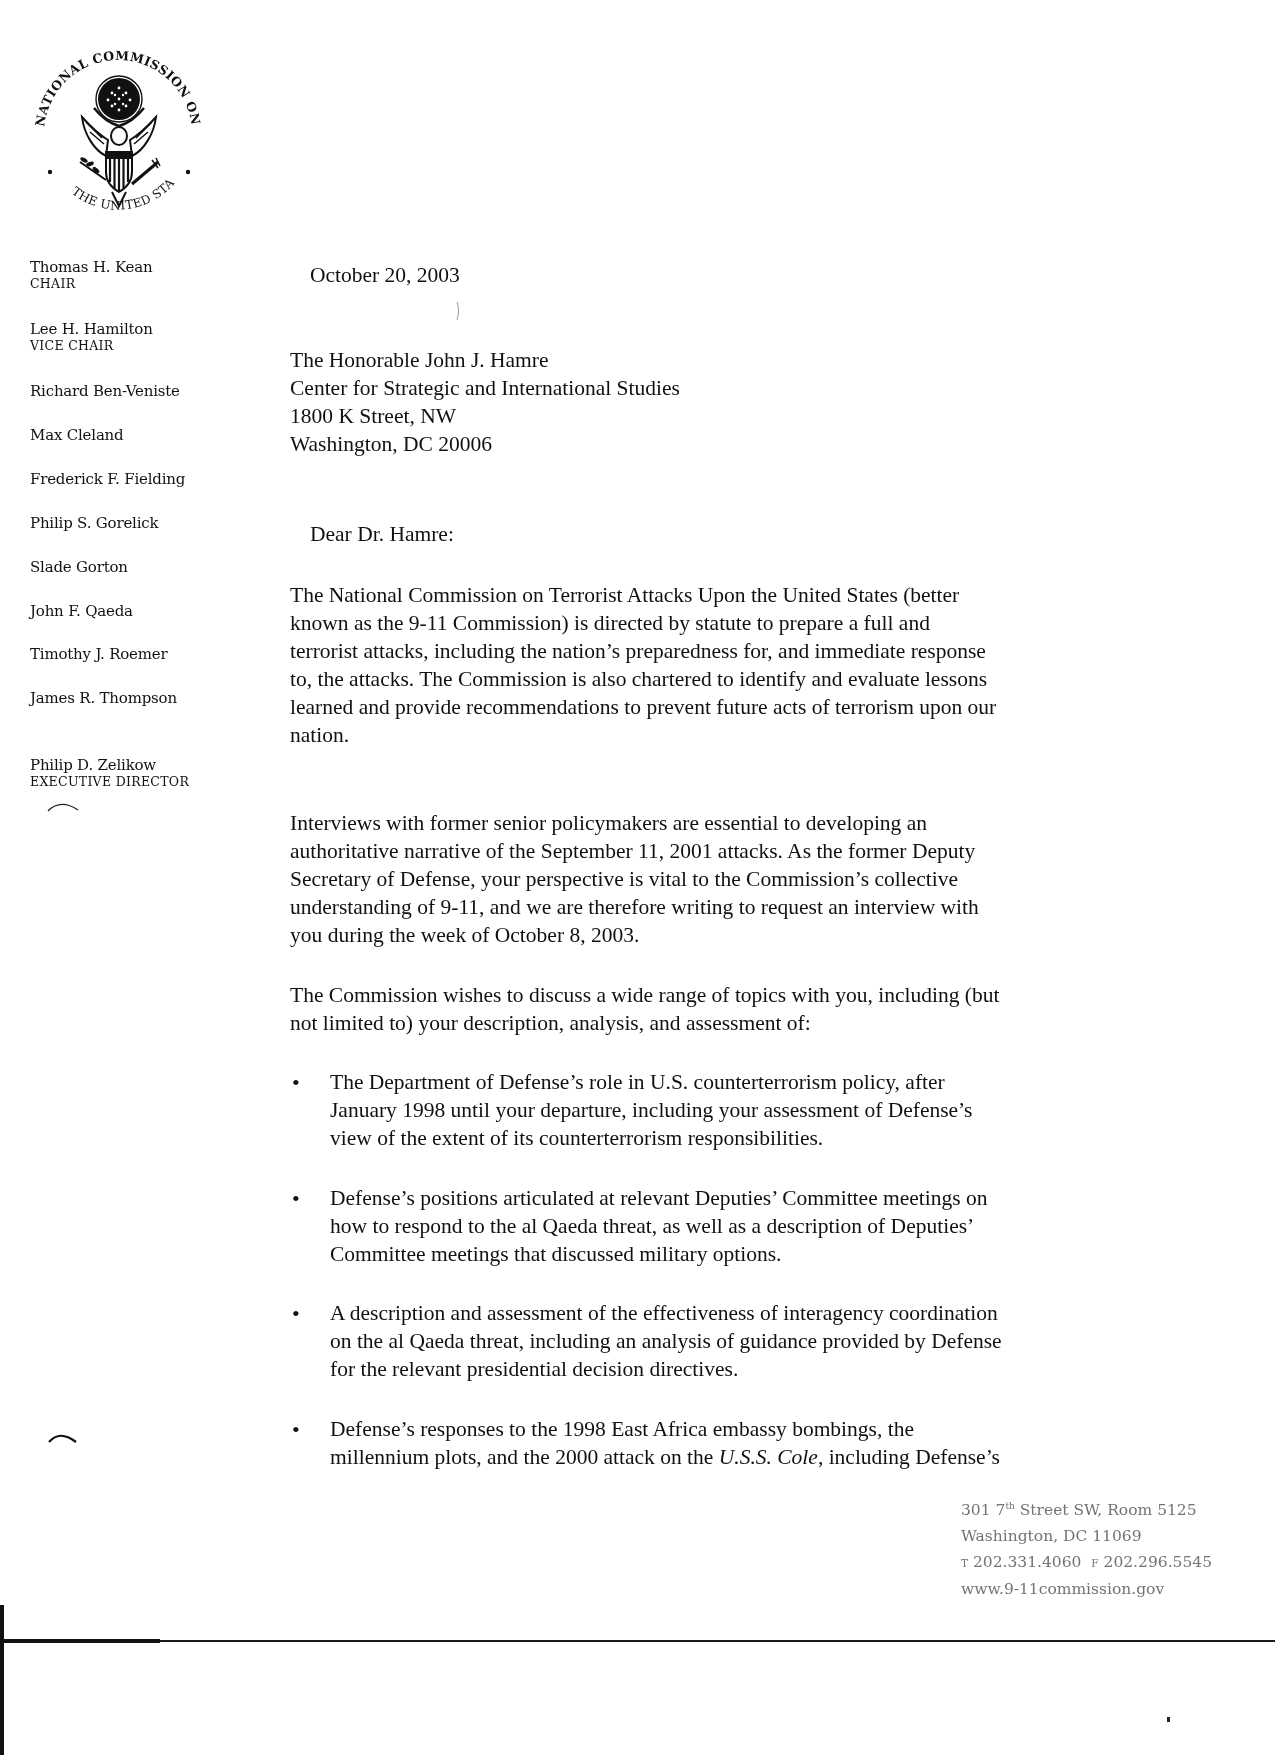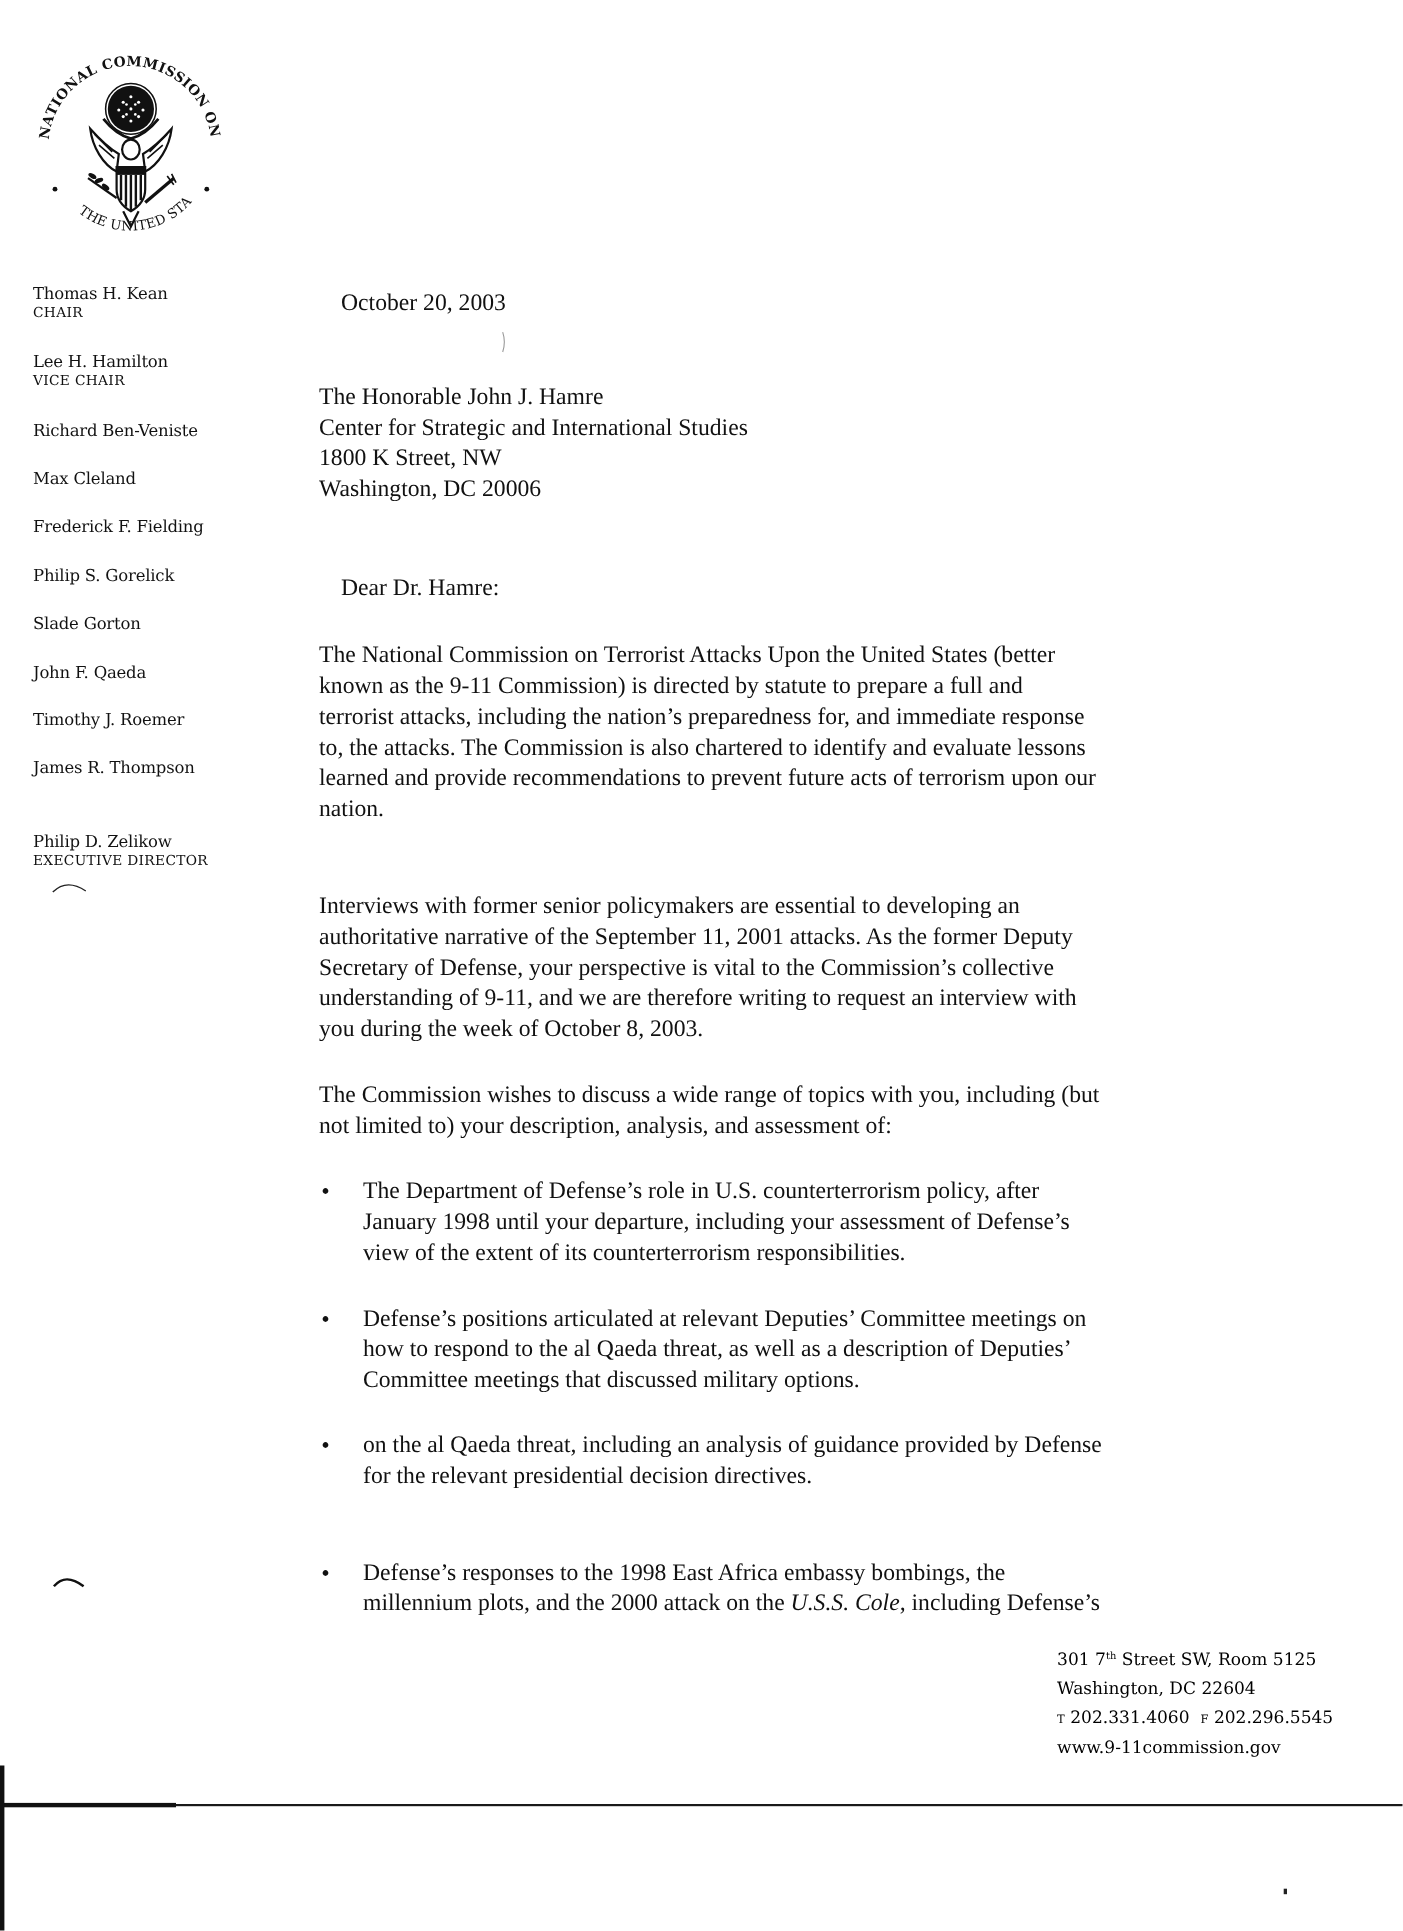--- a/index.html
+++ b/index.html
@@ -24,21 +24,21 @@
     .letter { font-family: "Liberation Serif", serif; font-size: 21.5px; line-height: 28px; color: #111; }
     .line { position: absolute; white-space: nowrap; margin-left: 20px; }
     .para { position: absolute; left: 290px; width: 860px; }
     .para .ln { display: block; white-space: nowrap; height: 28px; }
     .bullet-dot { position: absolute; left: 292px; font-size: 22px; }
     .bullet-text { position: absolute; left: 330px; width: 800px; }
     .bullet-text .ln { display: block; white-space: nowrap; height: 28px; }
     em { font-style: italic; }
 
     
-    .addr { left: 961px; top: 1493px; font-family: "DejaVu Serif", serif; font-size: 15.5px; line-height: 26px; color: #000000; }
+    .addr { left: 961px; top: 1493px; font-family: "DejaVu Serif", serif; font-size: 15.5px; line-height: 26px; color: #737373; }
     .addr .ln { display: block; white-space: nowrap; }
     .addr sup { font-size: 9px; vertical-align: 6px; }
     .addr .tag { font-size: 10.5px; }
 
     
     .scan-h { left: 0; top: 1640px; width: 1275px; height: 2px; background: #1a1a1a; }
     .scan-h2 { left: 0; top: 1639px; width: 160px; height: 4px; background: #111; }
     .scan-v { left: 0; top: 1605px; width: 4px; height: 150px; background: #111; }
     .speck { width: 3px; height: 5px; background: #222; }
   </style>
@@ -201,34 +201,35 @@
 
   <div class="bullet-dot" style="top:1185px">•</div>
   <div class="bullet-text" style="top:1184px">
     <span class="ln">Defense’s positions articulated at relevant Deputies’ Committee meetings on</span>
     <span class="ln">how to respond to the al Qaeda threat, as well as a description of Deputies’</span>
     <span class="ln">Committee meetings that discussed military options.</span>
   </div>
 
   <div class="bullet-dot" style="top:1300px">•</div>
   <div class="bullet-text" style="top:1299px">
+    <span class="ln">A description and assessment of the effectiveness of interagency coordination</span>
     <span class="ln">on the al Qaeda threat, including an analysis of guidance provided by Defense</span>
     <span class="ln">for the relevant presidential decision directives.</span>
   </div>
 
   <div class="bullet-dot" style="top:1416px">•</div>
   <div class="bullet-text" style="top:1415px">
     <span class="ln">Defense’s responses to the 1998 East Africa embassy bombings, the</span>
     <span class="ln"><span>millennium plots, and the 2000 attack on the </span><em>U.S.S. Cole</em><span>, including Defense’s</span></span>
   </div>
 </div>
 
 <div class="abs addr">
   <span class="ln"><span>301 7</span><sup>th</sup><span> Street SW, Room 5125</span></span>
-  <span class="ln">Washington, DC 22604</span>
+  <span class="ln">Washington, DC 11069</span>
   <span class="ln"><span class="tag">T</span> <span>202.331.4060</span>&nbsp;&nbsp;<span class="tag">F</span> <span>202.296.5545</span></span>
   <span class="ln">www.9-11commission.gov</span>
 </div>
 
 <div class="abs scan-h"></div>
 <div class="abs scan-h2"></div>
 <div class="abs scan-v"></div>
 <div class="abs speck" style="left:1167px;top:1717px"></div>
 
 </body></html>

